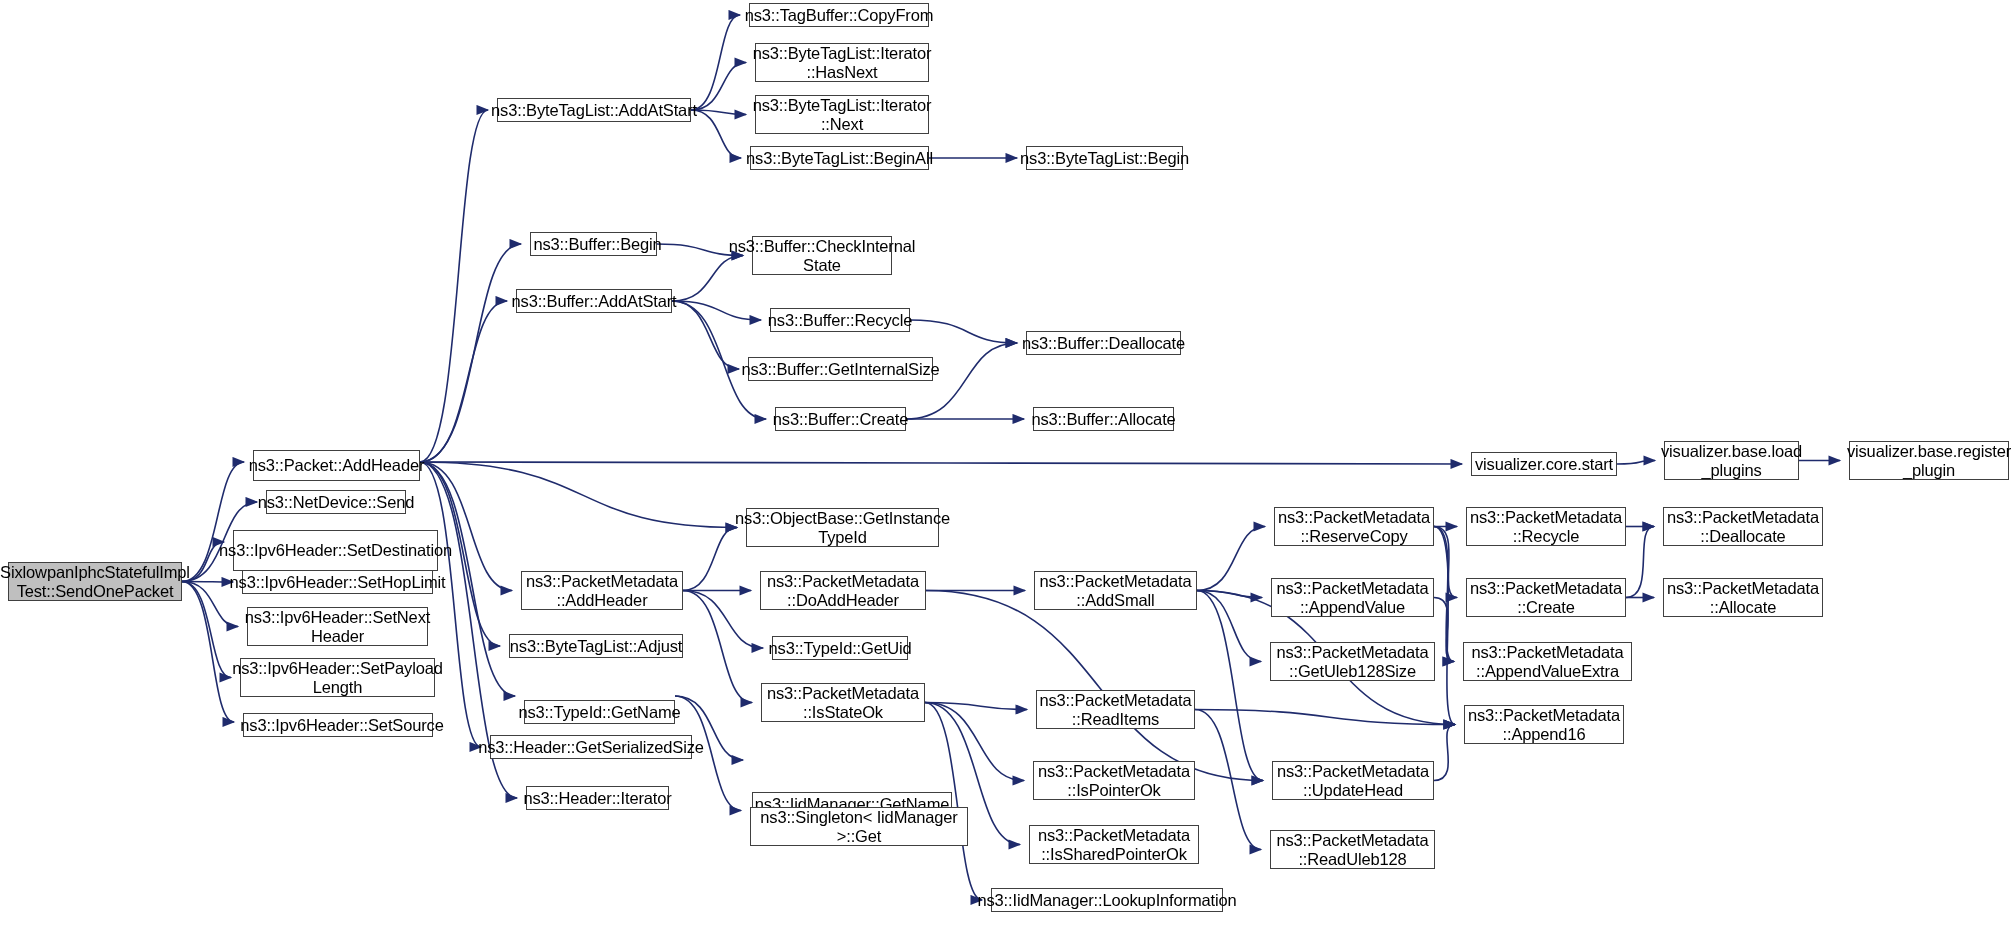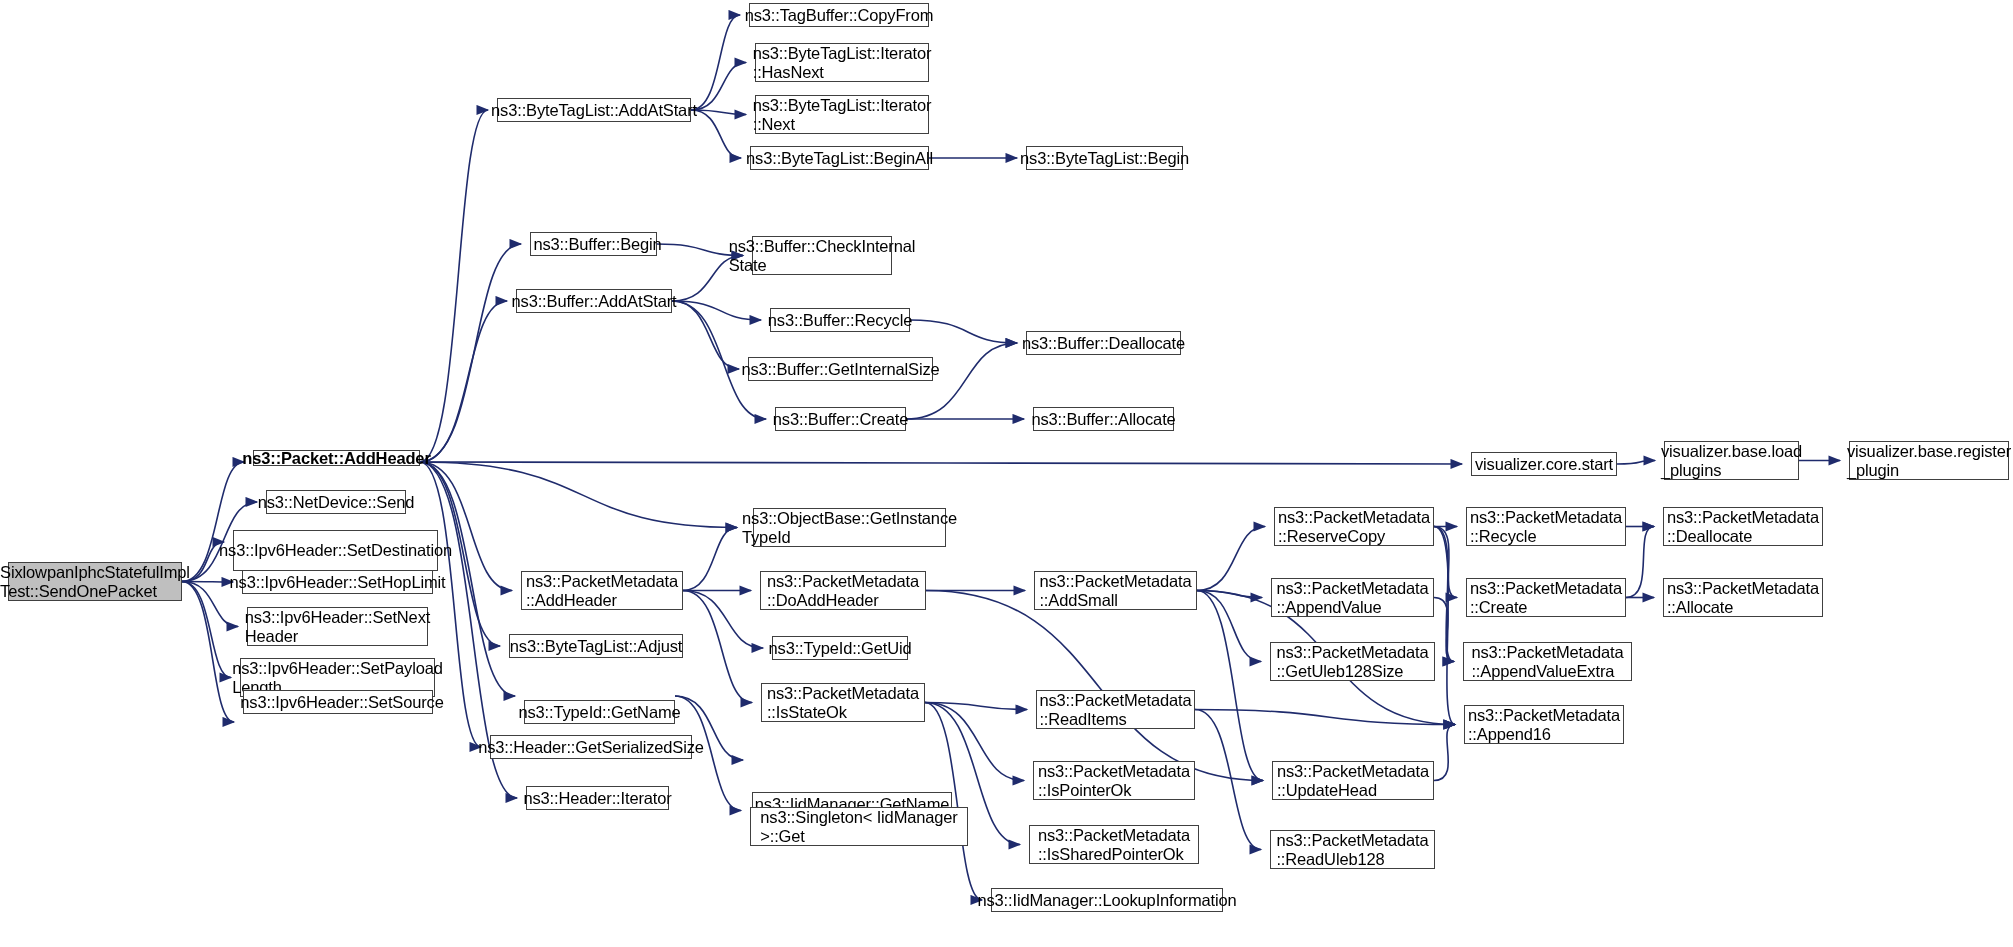--- a/index.html
+++ b/index.html
@@ -25,21 +25,21 @@
   }
   .node {
     position: absolute;
     box-sizing: border-box;
     border: 1.6px solid #404040;
     background: #ffffff;
     color: #000000;
     display: flex;
     align-items: center;
     justify-content: center;
-    text-align: left;
+    text-align: center;
     line-height: 1.12;
     font-size: 16.5px;
     letter-spacing: -0.15px;
     white-space: pre-line;
     z-index: 5;
     cursor: pointer;
   }
   .node.root {
     background: #bfbfbf;
     border-color: #404040;
@@ -114,50 +114,50 @@
         <path d="M1626,526.5 C1656,526.5 1633,526.5 1654,526.5" marker-end="url(#arrow)"></path>
         <path d="M1626,597.5 C1656,597.5 1633,526.5 1654,526.5" marker-end="url(#arrow)"></path>
         <path d="M1626,597.5 C1656,597.5 1633,597.5 1654,597.5" marker-end="url(#arrow)"></path>
         <path d="M1617,464 C1647,464 1634,460.5 1655,460.5" marker-end="url(#arrow)"></path>
         <path d="M1799,460.5 C1829,460.5 1819,460.5 1840,460.5" marker-end="url(#arrow)"></path>
       </g>
   </svg>
   <div id="node-layer">
       <div class="node root" style="left: 8px; top: 562px; width: 174px; height: 39px;">SixlowpanIphcStatefulImpl
 Test::SendOnePacket</div>
-      <div class="node" style="left: 253px; top: 450px; width: 167px; height: 16px; font-weight: bold;">ns3::Packet::AddHeader</div>
+      <div class="node" style="left: 253px; top: 450px; width: 167px; height: 31px;">ns3::Packet::AddHeader</div>
       <div class="node" style="left: 266px; top: 490px; width: 140px; height: 24px;">ns3::NetDevice::Send</div>
       <div class="node" style="left: 233px; top: 530px; width: 205px; height: 41px;">ns3::Ipv6Header::SetDestination</div>
       <div class="node" style="left: 242px; top: 570px; width: 191px; height: 24px;">ns3::Ipv6Header::SetHopLimit</div>
       <div class="node" style="left: 247px; top: 607px; width: 181px; height: 39px;">ns3::Ipv6Header::SetNext
 Header</div>
       <div class="node" style="left: 240px; top: 658px; width: 195px; height: 39px;">ns3::Ipv6Header::SetPayload
 Length</div>
-      <div class="node" style="left: 243px; top: 690px; width: 190px; height: 24px; padding-left: 8px;">ns3::Ipv6Header::SetSource</div>
+      <div class="node" style="left: 243px; top: 713px; width: 190px; height: 24px; padding-left: 8px;">ns3::Ipv6Header::SetSource</div>
       <div class="node" style="left: 497px; top: 98px; width: 194px; height: 24px;">ns3::ByteTagList::AddAtStart</div>
       <div class="node" style="left: 530px; top: 232px; width: 127px; height: 24px; padding-left: 8px;">ns3::Buffer::Begin</div>
       <div class="node" style="left: 516px; top: 289px; width: 156px; height: 24px;">ns3::Buffer::AddAtStart</div>
       <div class="node" style="left: 521px; top: 571px; width: 162px; height: 39px;">ns3::PacketMetadata
 ::AddHeader</div>
       <div class="node" style="left: 509px; top: 634px; width: 174px; height: 24px;">ns3::ByteTagList::Adjust</div>
       <div class="node" style="left: 524px; top: 684px; width: 151px; height: 24px; margin-top: 16px;">ns3::TypeId::GetName</div>
       <div class="node" style="left: 490px; top: 735px; width: 202px; height: 24px;">ns3::Header::GetSerializedSize</div>
       <div class="node" style="left: 526px; top: 786px; width: 143px; height: 24px;">ns3::Header::Iterator</div>
       <div class="node" style="left: 749px; top: 3px; width: 180px; height: 24px;">ns3::TagBuffer::CopyFrom</div>
       <div class="node" style="left: 755px; top: 43px; width: 174px; height: 39px;">ns3::ByteTagList::Iterator
 ::HasNext</div>
       <div class="node" style="left: 755px; top: 95px; width: 174px; height: 39px;">ns3::ByteTagList::Iterator
 ::Next</div>
       <div class="node" style="left: 750px; top: 146px; width: 179px; height: 24px;">ns3::ByteTagList::BeginAll</div>
       <div class="node" style="left: 752px; top: 236px; width: 140px; height: 39px;">ns3::Buffer::CheckInternal
 State</div>
       <div class="node" style="left: 770px; top: 308px; width: 140px; height: 24px;">ns3::Buffer::Recycle</div>
       <div class="node" style="left: 748px; top: 357px; width: 185px; height: 24px;">ns3::Buffer::GetInternalSize</div>
       <div class="node" style="left: 775px; top: 407px; width: 131px; height: 24px;">ns3::Buffer::Create</div>
-      <div class="node" style="left: 746px; top: 508px; width: 193px; height: 39px; margin-left: 7px;">ns3::ObjectBase::GetInstance
+      <div class="node" style="left: 746px; top: 508px; width: 193px; height: 39px;">ns3::ObjectBase::GetInstance
 TypeId</div>
       <div class="node" style="left: 760px; top: 571px; width: 166px; height: 39px;">ns3::PacketMetadata
 ::DoAddHeader</div>
       <div class="node" style="left: 772px; top: 636px; width: 136px; height: 24px;">ns3::TypeId::GetUid</div>
       <div class="node" style="left: 761px; top: 683px; width: 164px; height: 39px;">ns3::PacketMetadata
 ::IsStateOk</div>
       <div class="node" style="left: 752px; top: 748px; width: 200px; height: 24px; margin-top: 44px;">ns3::IidManager::GetName</div>
       <div class="node" style="left: 750px; top: 791px; width: 218px; height: 39px; margin-top: 16px;">ns3::Singleton&lt; IidManager
 &gt;::Get</div>
       <div class="node" style="left: 1026px; top: 331px; width: 155px; height: 24px;">ns3::Buffer::Deallocate</div>

